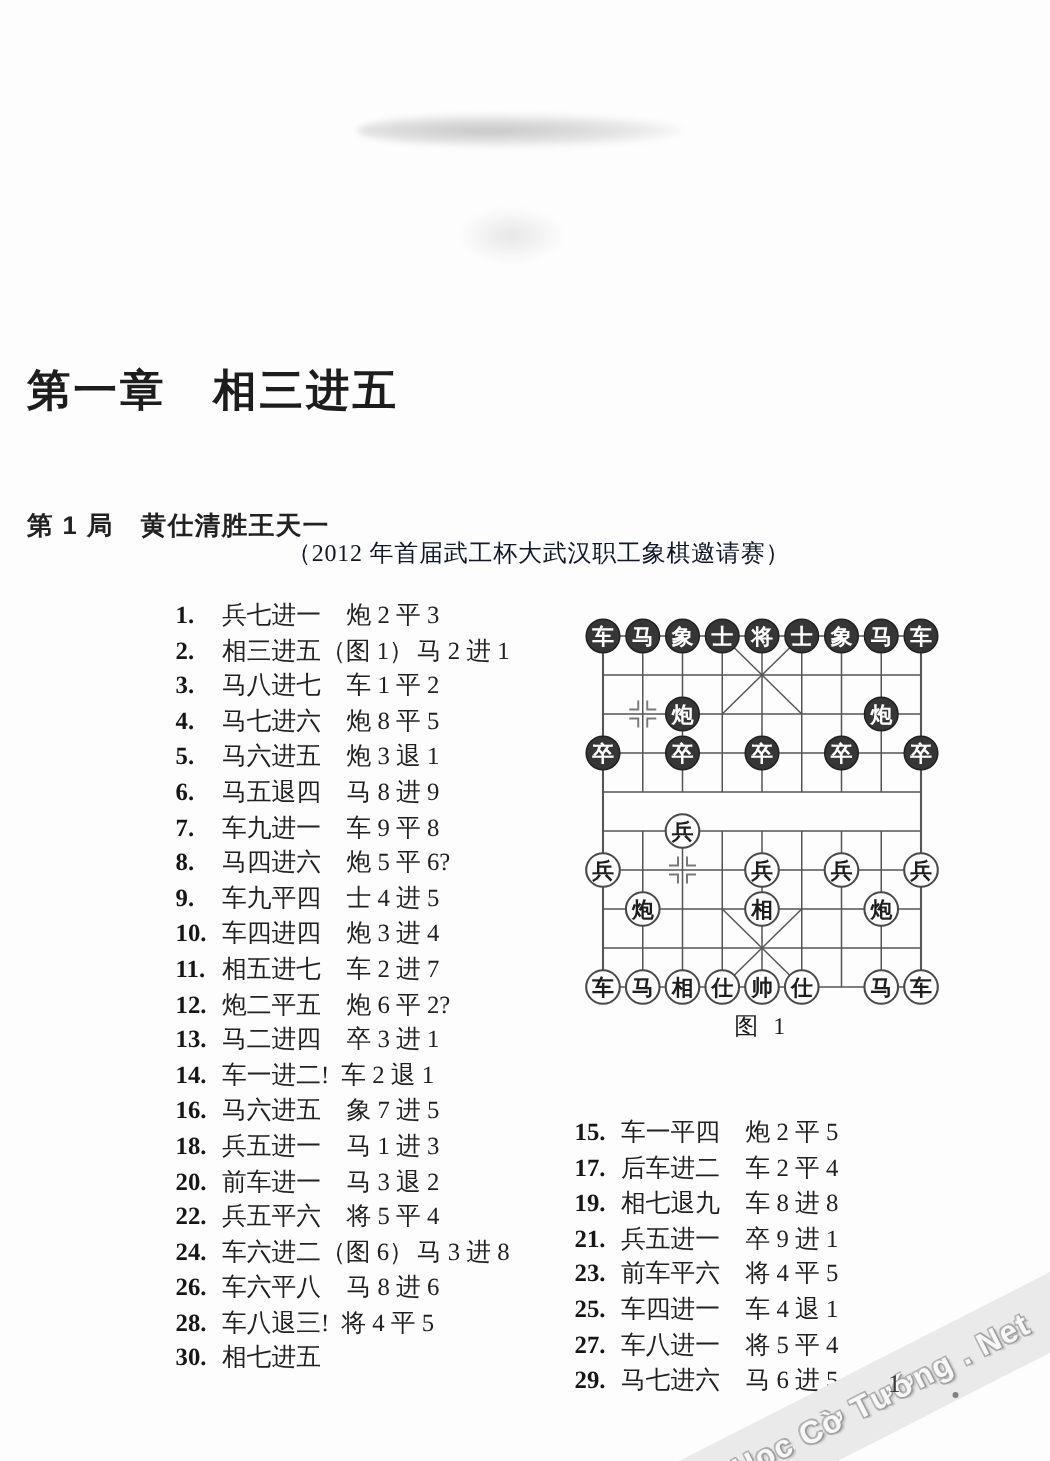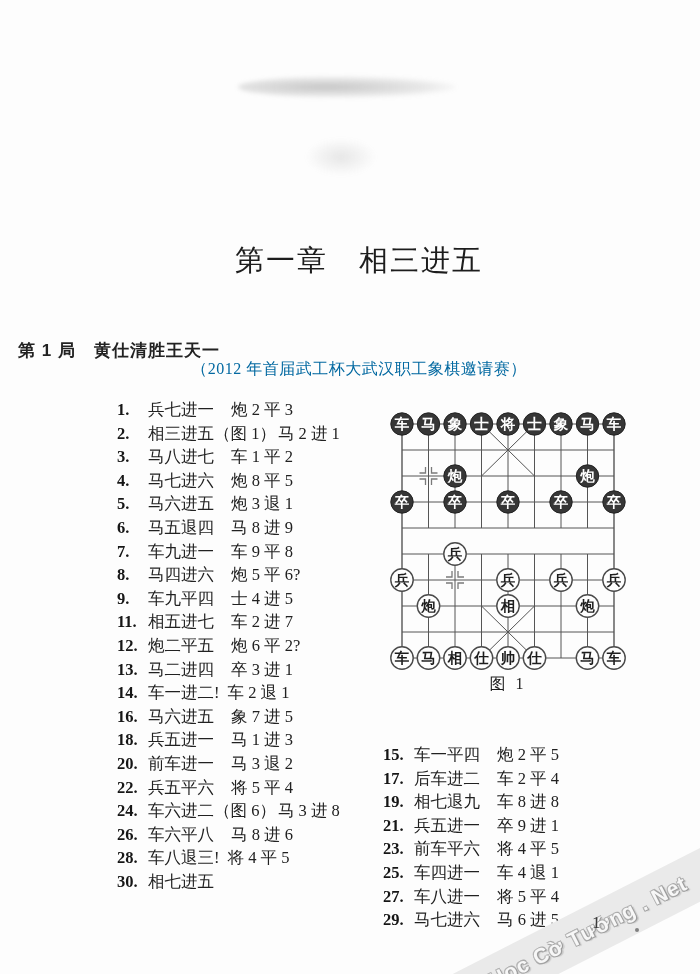--- a/index.html
+++ b/index.html
@@ -15,31 +15,31 @@
     background:radial-gradient(ellipse at 40% 50%, rgba(110,110,110,.38), rgba(140,140,140,.18) 55%, rgba(160,160,160,0) 75%);
     filter:blur(2px);
   }
   .smudge-small{
     left:305px; top:138px; width:72px; height:38px; border-radius:50%;
     background:radial-gradient(ellipse, rgba(130,130,130,.18), rgba(150,150,150,0) 70%);
     filter:blur(2px);
   }
   
   .chapter-title{
-    position:absolute; left:18px; right:0; top:222px; text-align:center;
-    font-size:29px; font-weight:normal; letter-spacing:2px; color:#1d1d1d;
+    position:absolute; left:18px; right:0; top:222px; 
+    font-size:29px; font-weight:bold; letter-spacing:2px; color:#1d1d1d;
   }
   .game-title{
     position:absolute; left:18px; right:0; top:325px; text-align:left;
     font-family:"Liberation Sans","DejaVu Sans",sans-serif;
     font-size:17px; font-weight:bold; letter-spacing:1px; color:#222;
   }
   .event-subtitle{
     position:absolute; left:18px; right:0; top:359px; text-align:center;
-    font-size:16px; letter-spacing:.5px; color:#0369a1;
+    font-size:16px; letter-spacing:.5px; color:#0f172a;
   }
   
   .moves{position:absolute; font-size:16.5px; color:#212121;}
   .moves-left{left:117px; top:398px;}
   .moves-right{left:383px; top:703px;margin-top:40px;}
   .move-row{height:23.6px; line-height:23.6px; display:flex; white-space:pre;}
   .move-num{font-weight:bold; min-width:31px; color:#161616;}
   .move-black{margin-left:17px;}
   .g-tight .move-black{margin-left:2px;text-align:right;}
   .g-half .move-black{margin-left:8px;}
@@ -120,20 +120,25 @@
     </div>
       <div class="move-row">
       <span class="move-num">8.</span>
       <span class="move-red">马四进六</span>
       <span class="move-black">炮 5 平 6?</span>
     </div>
       <div class="move-row">
       <span class="move-num">9.</span>
       <span class="move-red">车九平四</span>
       <span class="move-black">士 4 进 5</span>
+    </div>
+      <div class="move-row">
+      <span class="move-num">10.</span>
+      <span class="move-red">车四进四</span>
+      <span class="move-black">炮 3 进 4</span>
     </div>
       <div class="move-row">
       <span class="move-num">11.</span>
       <span class="move-red">相五进七</span>
       <span class="move-black">车 2 进 7</span>
     </div>
       <div class="move-row">
       <span class="move-num">12.</span>
       <span class="move-red">炮二平五</span>
       <span class="move-black">炮 6 平 2?</span>

